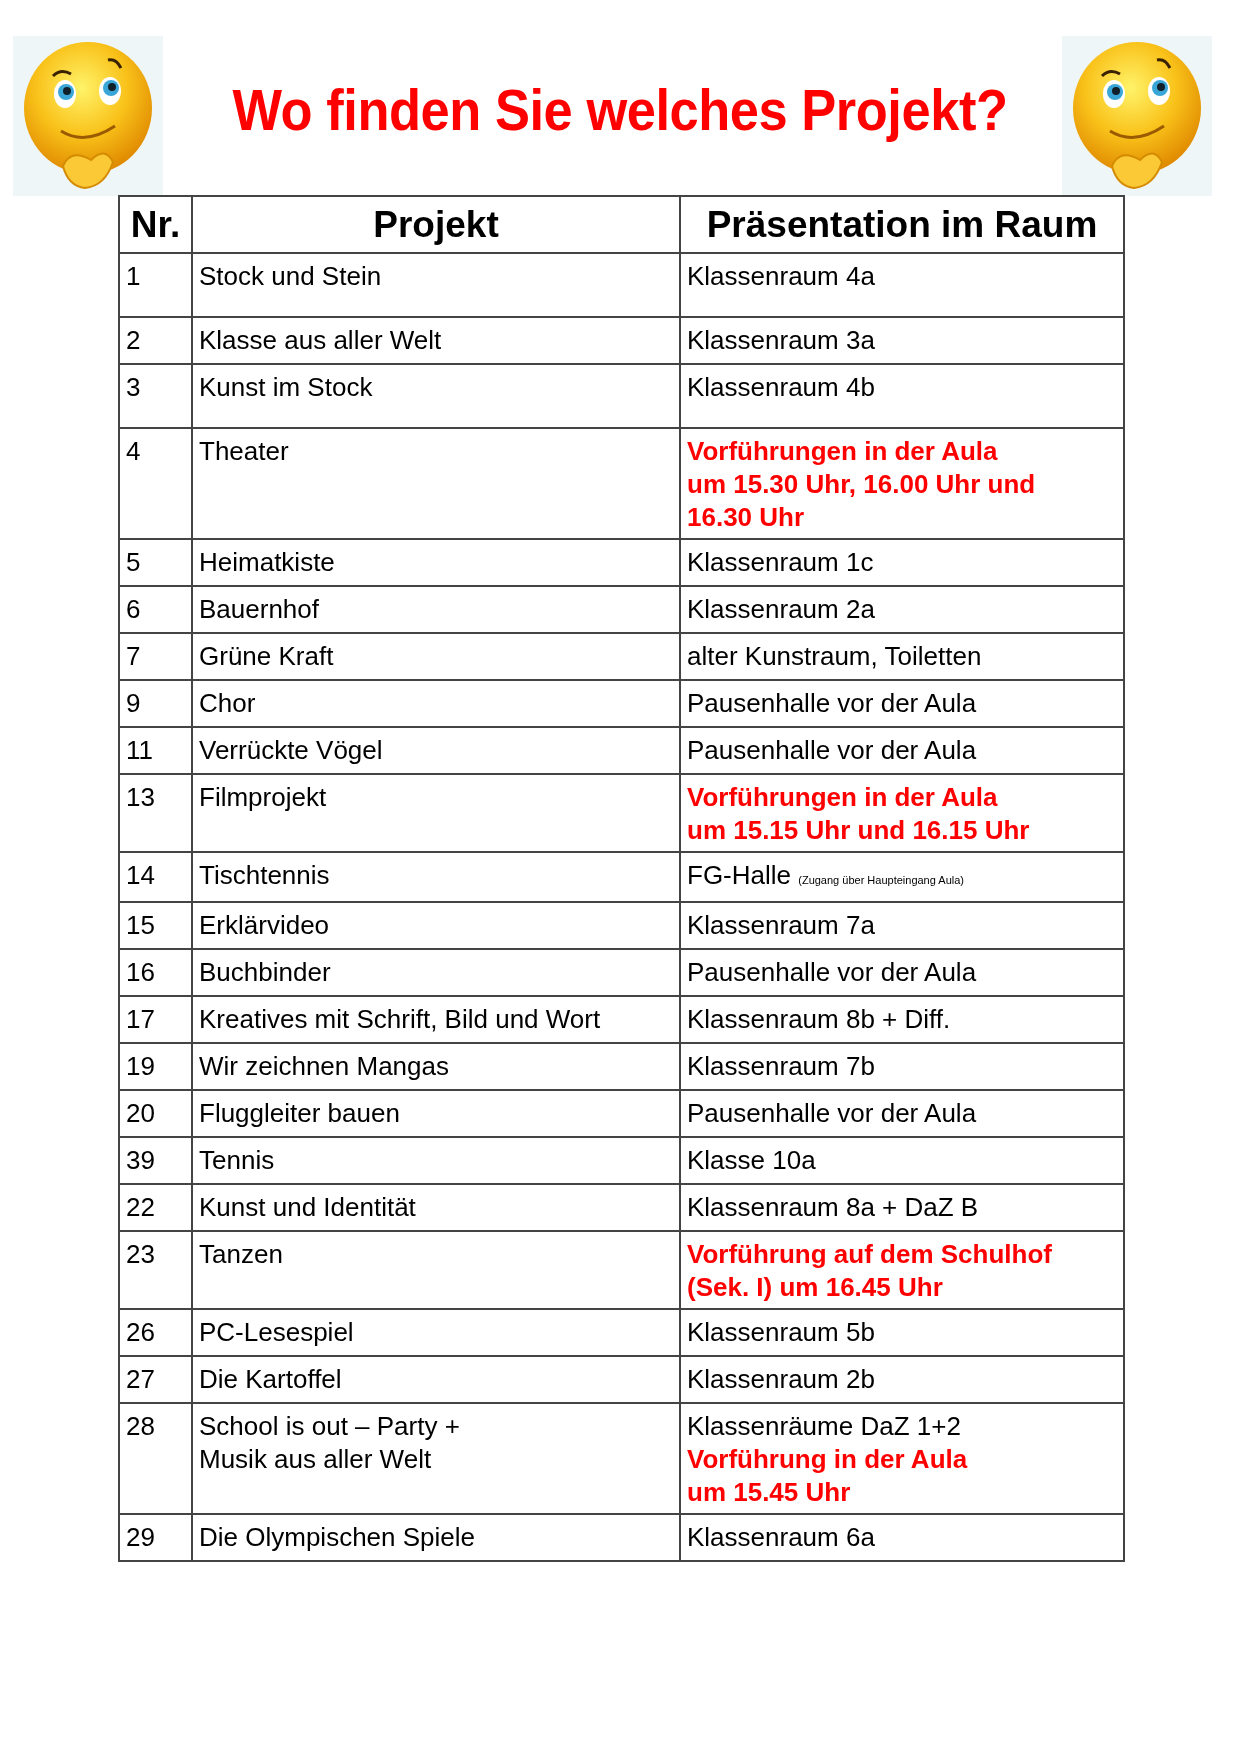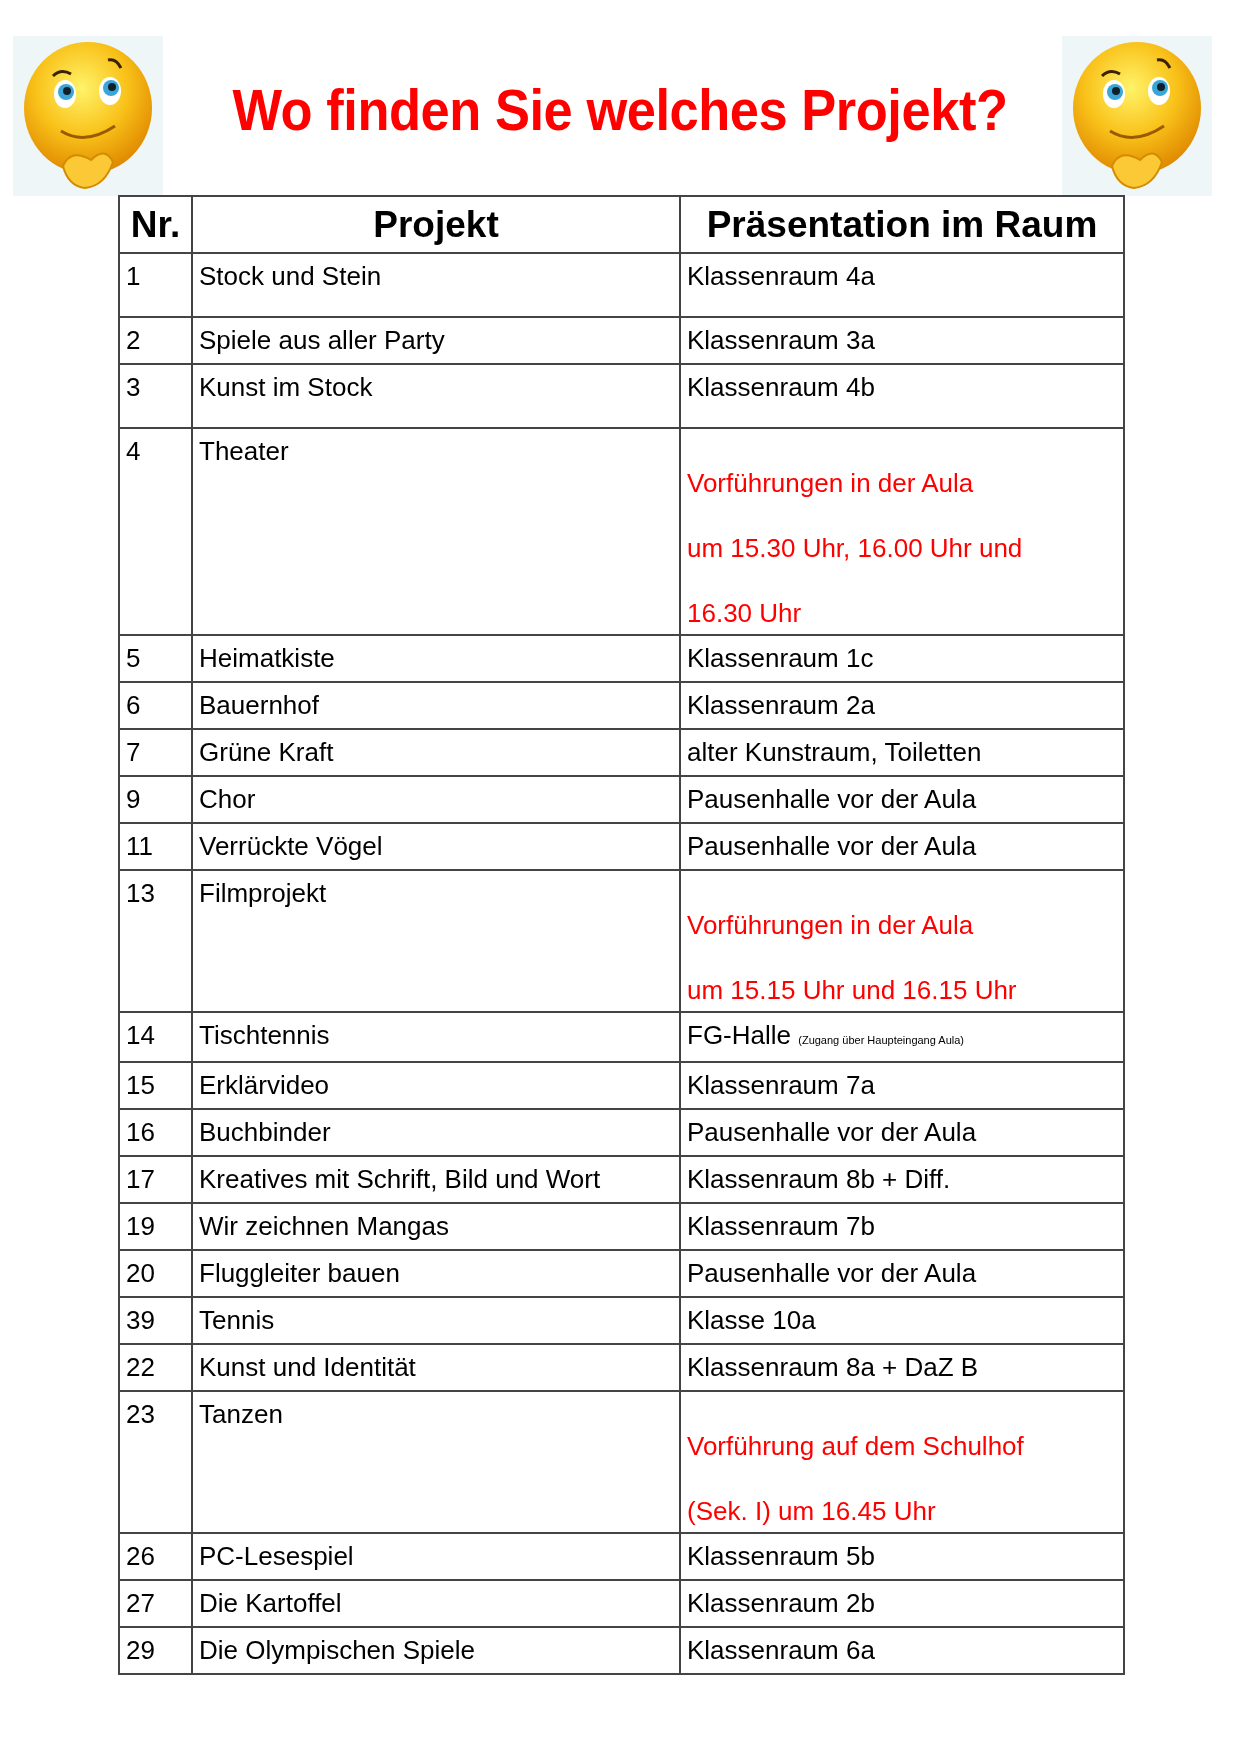--- a/index.html
+++ b/index.html
@@ -17,21 +17,21 @@
                border-collapse: collapse; table-layout: fixed; }
   table.grid col.c-nr { width: 73px; }
   table.grid col.c-proj { width: 488px; }
   table.grid col.c-room { width: 444px; }
   table.grid th, table.grid td { border: 2px solid #444; vertical-align: top; padding: 0 6px; }
   table.grid th { height: 55px; font-weight: bold; font-size: 37px; text-align: center;
                   vertical-align: middle; padding: 0; }
   table.grid td { font-size: 26px; line-height: 33px; padding-top: 6px; padding-bottom: 4px; }
   td.nr { font-size: 21px; line-height: 24px; padding-left: 5px; }
   td.proj { padding-left: 6px; }
-  .red { color: #ff0000; font-weight: normal; margin-top: 32px; }
+  .red { color: #ff0000; font-weight: bold; }
   .small { font-size: 11px; }
   .blk { display: block; }
   tr.tall td { height: 52px; }
   tr.std td { height: 35px; }
 </style>
 </head>
 <body>
 
 <div class="emoji left">
   <svg viewBox="0 0 150 160">
@@ -93,21 +93,21 @@
         <td class="proj">
           <span class="blk">Stock und Stein</span>
         </td>
         <td>
           <span class="blk"><span>Klassenraum 4a</span></span>
         </td>
       </tr>
       <tr class="std">
         <td class="nr">2</td>
         <td class="proj">
-          <span class="blk">Spiele aus aller Party</span>
+          <span class="blk">Klasse aus aller Welt</span>
         </td>
         <td>
           <span class="blk"><span>Klassenraum 3a</span></span>
         </td>
       </tr>
       <tr class="tall">
         <td class="nr">3</td>
         <td class="proj">
           <span class="blk">Kunst im Stock</span>
         </td>
@@ -275,20 +275,32 @@
       <tr class="std">
         <td class="nr">27</td>
         <td class="proj">
           <span class="blk">Die Kartoffel</span>
         </td>
         <td>
           <span class="blk"><span>Klassenraum 2b</span></span>
         </td>
       </tr>
       <tr class="std">
+        <td class="nr">28</td>
+        <td class="proj">
+          <span class="blk">School is out – Party +</span>
+          <span class="blk">Musik aus aller Welt</span>
+        </td>
+        <td>
+          <span class="blk"><span>Klassenräume DaZ 1+2</span></span>
+          <span class="blk red"><span>Vorführung in der Aula</span></span>
+          <span class="blk red"><span>um 15.45 Uhr</span></span>
+        </td>
+      </tr>
+      <tr class="std">
         <td class="nr">29</td>
         <td class="proj">
           <span class="blk">Die Olympischen Spiele</span>
         </td>
         <td>
           <span class="blk"><span>Klassenraum 6a</span></span>
         </td>
       </tr>
     </tbody>
 </table>

